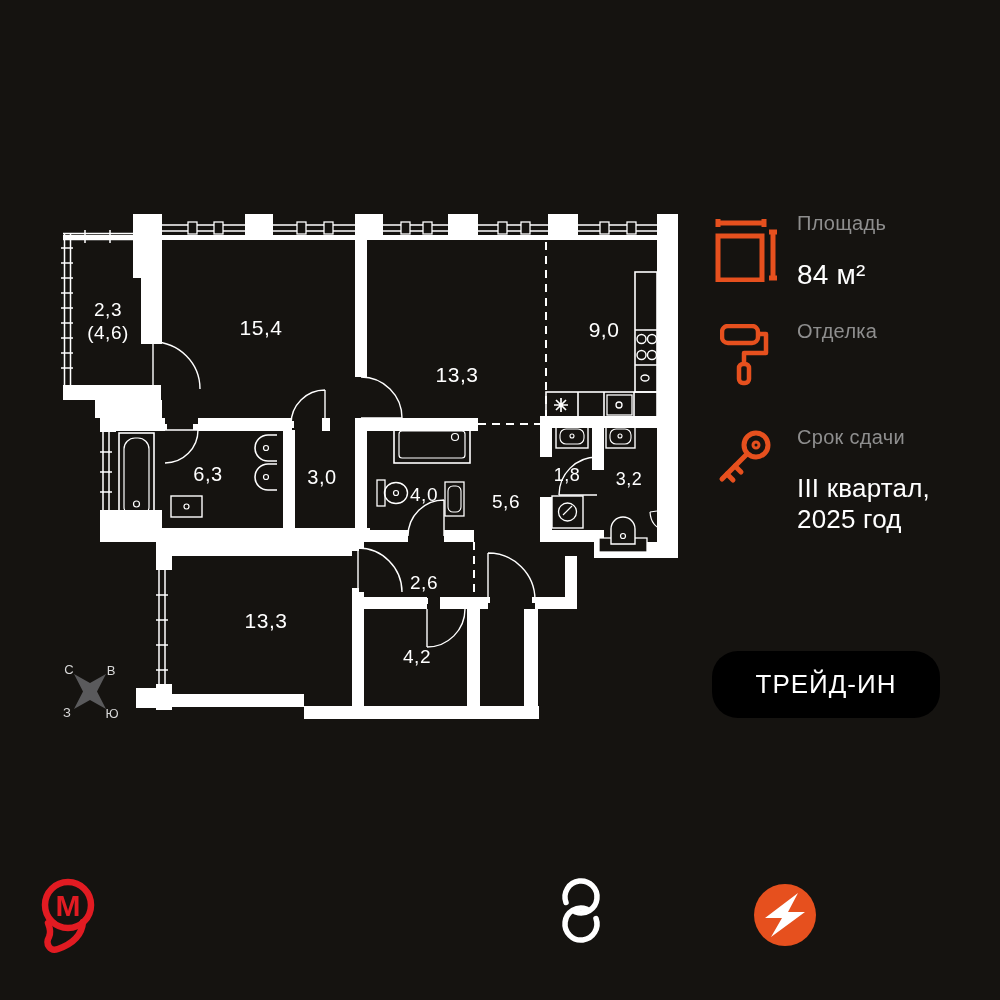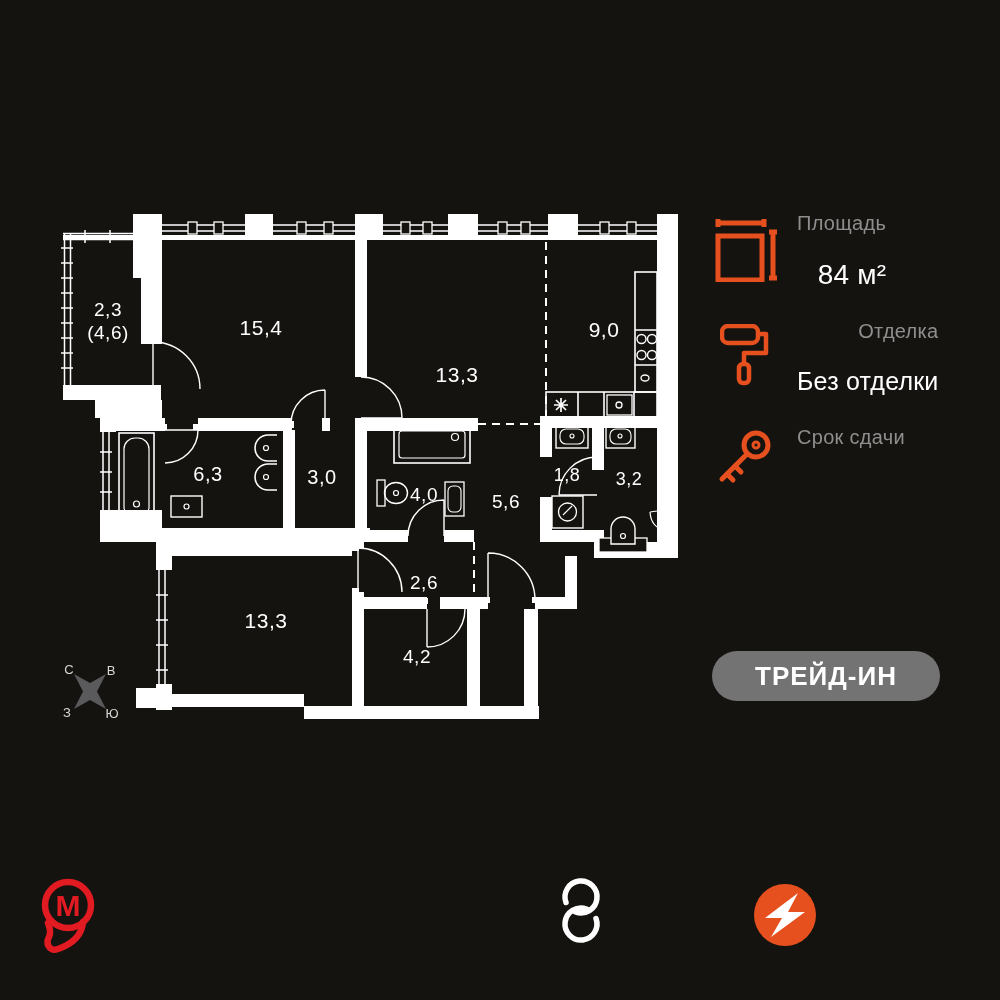--- a/index.html
+++ b/index.html
@@ -4,27 +4,27 @@
 <style>
   html,body{margin:0;padding:0;background:#151310;}
   .canvas{position:relative;width:1000px;height:1000px;background:#151310;overflow:hidden;
           font-family:"Liberation Sans",sans-serif;}
   svg text{font-family:"Liberation Sans",sans-serif;}
   .room-label{fill:#ffffff;text-anchor:middle;letter-spacing:.5px;}
   .compass-label{fill:#d8d8d8;text-anchor:middle;font-size:13px;}
   .info{position:absolute;left:690px;top:200px;width:290px;}
   .info-row{position:absolute;left:0;width:290px;}
   .info-icon{position:absolute;left:24px;top:6px;}
-  .info-texts{position:absolute;left:107px;top:0;text-align:right;}
+  .info-texts{position:absolute;left:107px;top:0;}
   .info-label{color:#8e8e8e;font-size:20px;letter-spacing:.3px;}
   .info-value{color:#ffffff;font-size:28px;margin-top:24px;letter-spacing:.2px;}
   .info-value.small{font-size:25px;}
   .info-value.twoline{font-size:26px;line-height:31px;white-space:pre-line;}
-  .tradein{position:absolute;left:712px;top:651px;width:228px;height:50px;border-radius:26px;
-           background:#737373;color:#fff;font-size:26px;font-weight:bold;letter-spacing:1px;
+  .tradein{position:absolute;left:712px;top:651px;width:228px;height:67px;border-radius:26px;
+           background:#000000;color:#fff;font-size:26px;font-weight:normal;letter-spacing:1px;
            display:flex;align-items:center;justify-content:center;cursor:pointer;border:none;
            font-family:"Liberation Sans",sans-serif;}
   .footer{position:absolute;left:0;top:860px;width:1000px;height:110px;}
 </style>
 </head>
 <body>
 
 <div class="canvas">
 
   
@@ -229,35 +229,36 @@
     <div class="info-row" style="top:120px;">
       <svg class="info-icon" style="left:30px;top:4px;" width="50" height="62" viewBox="0 0 50 62">
         <g stroke="#e6501e" stroke-width="4.5" fill="none" stroke-linejoin="round">
           <rect x="2" y="2" width="36" height="17" rx="6"></rect>
           <path d="M38,10 H46 V29 H24 V40"></path>
           <rect x="19" y="40" width="10" height="19" rx="4"></rect>
         </g>
       </svg>
       <div class="info-texts">
         <div class="info-label">Отделка</div>
-        <div class="info-value small">Без отделки</div>
       </div>
     </div>
 
     <div class="info-row" style="top:226px;">
       <svg class="info-icon" style="left:24px;top:3px;" width="60" height="60" viewBox="0 0 60 60">
         <g stroke="#e6501e" stroke-width="5" fill="none" stroke-linecap="round">
           <circle cx="42" cy="16" r="12"></circle>
           <circle cx="42" cy="16" r="3" stroke-width="3"></circle>
           <path d="M33,25 L8,50"></path>
           <path d="M13,45 L19,51 M21,37 L27,43"></path>
         </g>
       </svg>
       <div class="info-texts">
         <div class="info-label">Срок сдачи</div>
+        <div class="info-value twoline">III квартал,
+2025 год</div>
       </div>
     </div>
   </div>
 
   
   <button class="tradein">ТРЕЙД-ИН</button>
 
   
   <div class="footer">
 

